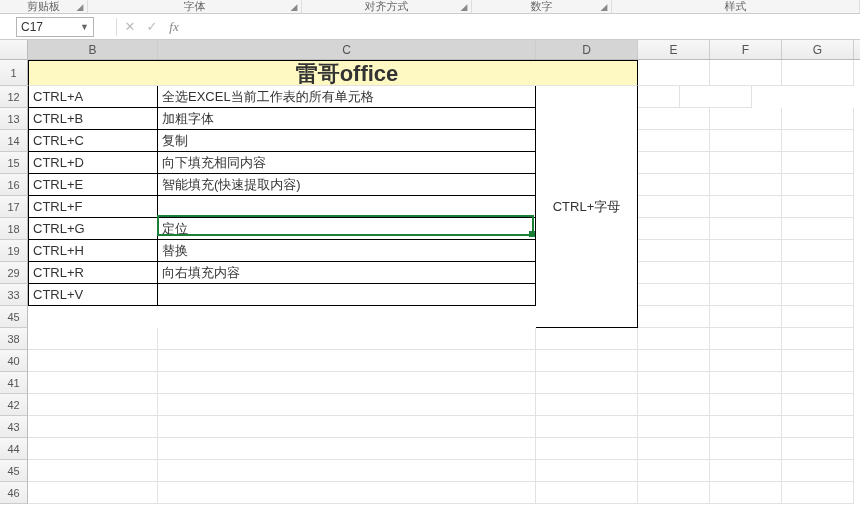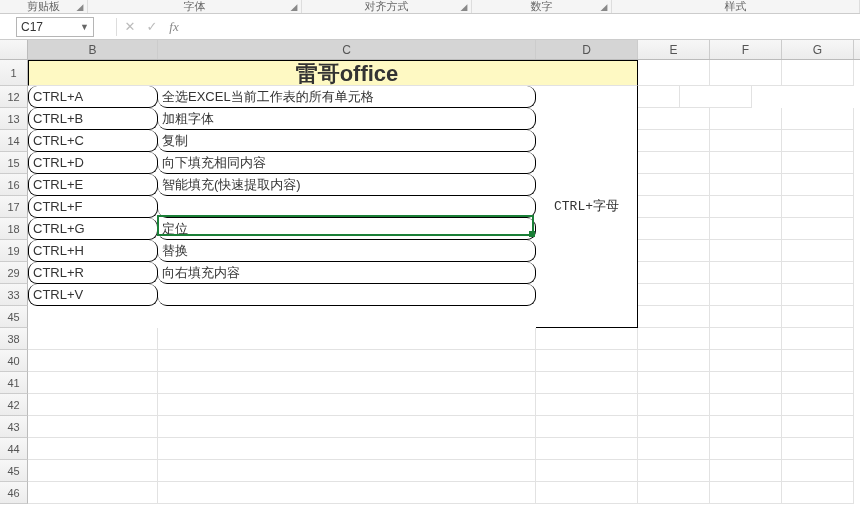--- a/index.html
+++ b/index.html
@@ -151,36 +151,35 @@
     white-space: nowrap;
     background: #fff;
   }
 
   
   .tborder-l { border-left: 1.5px solid #000; }
   .tborder-r { border-right: 1.5px solid #000 !important; }
   .tborder-t { border-top: 1.5px solid #000; }
   .tborder-b { border-bottom: 1.5px solid #000 !important; margin-top: 42px; }
   .tborder-inner-b { border-bottom: 1px solid #000 !important; }
-  .tborder-inner-r { border-right: 1px solid #000 !important; border-radius: 9px; }
+  .tborder-inner-r { border-right: 1px solid #000 !important; }
 
   .title-cell {
     font-weight: bold;
     font-size: 22px;
     text-align: center;
     background: #fef9c3;
     line-height: 26px;
   }
 
   .merged-d {
     text-align: center;
     display: flex;
     align-items: center;
     justify-content: center;
-    font-family: Liberation Mono, monospace;
   }
 
   
   .wB { width: 130px; }
   .wC { width: 378px; }
   .wD { width: 102px; }
   .wE { width: 72px; }
   .wF { width: 72px; }
   .wG { width: 72px; }
 

